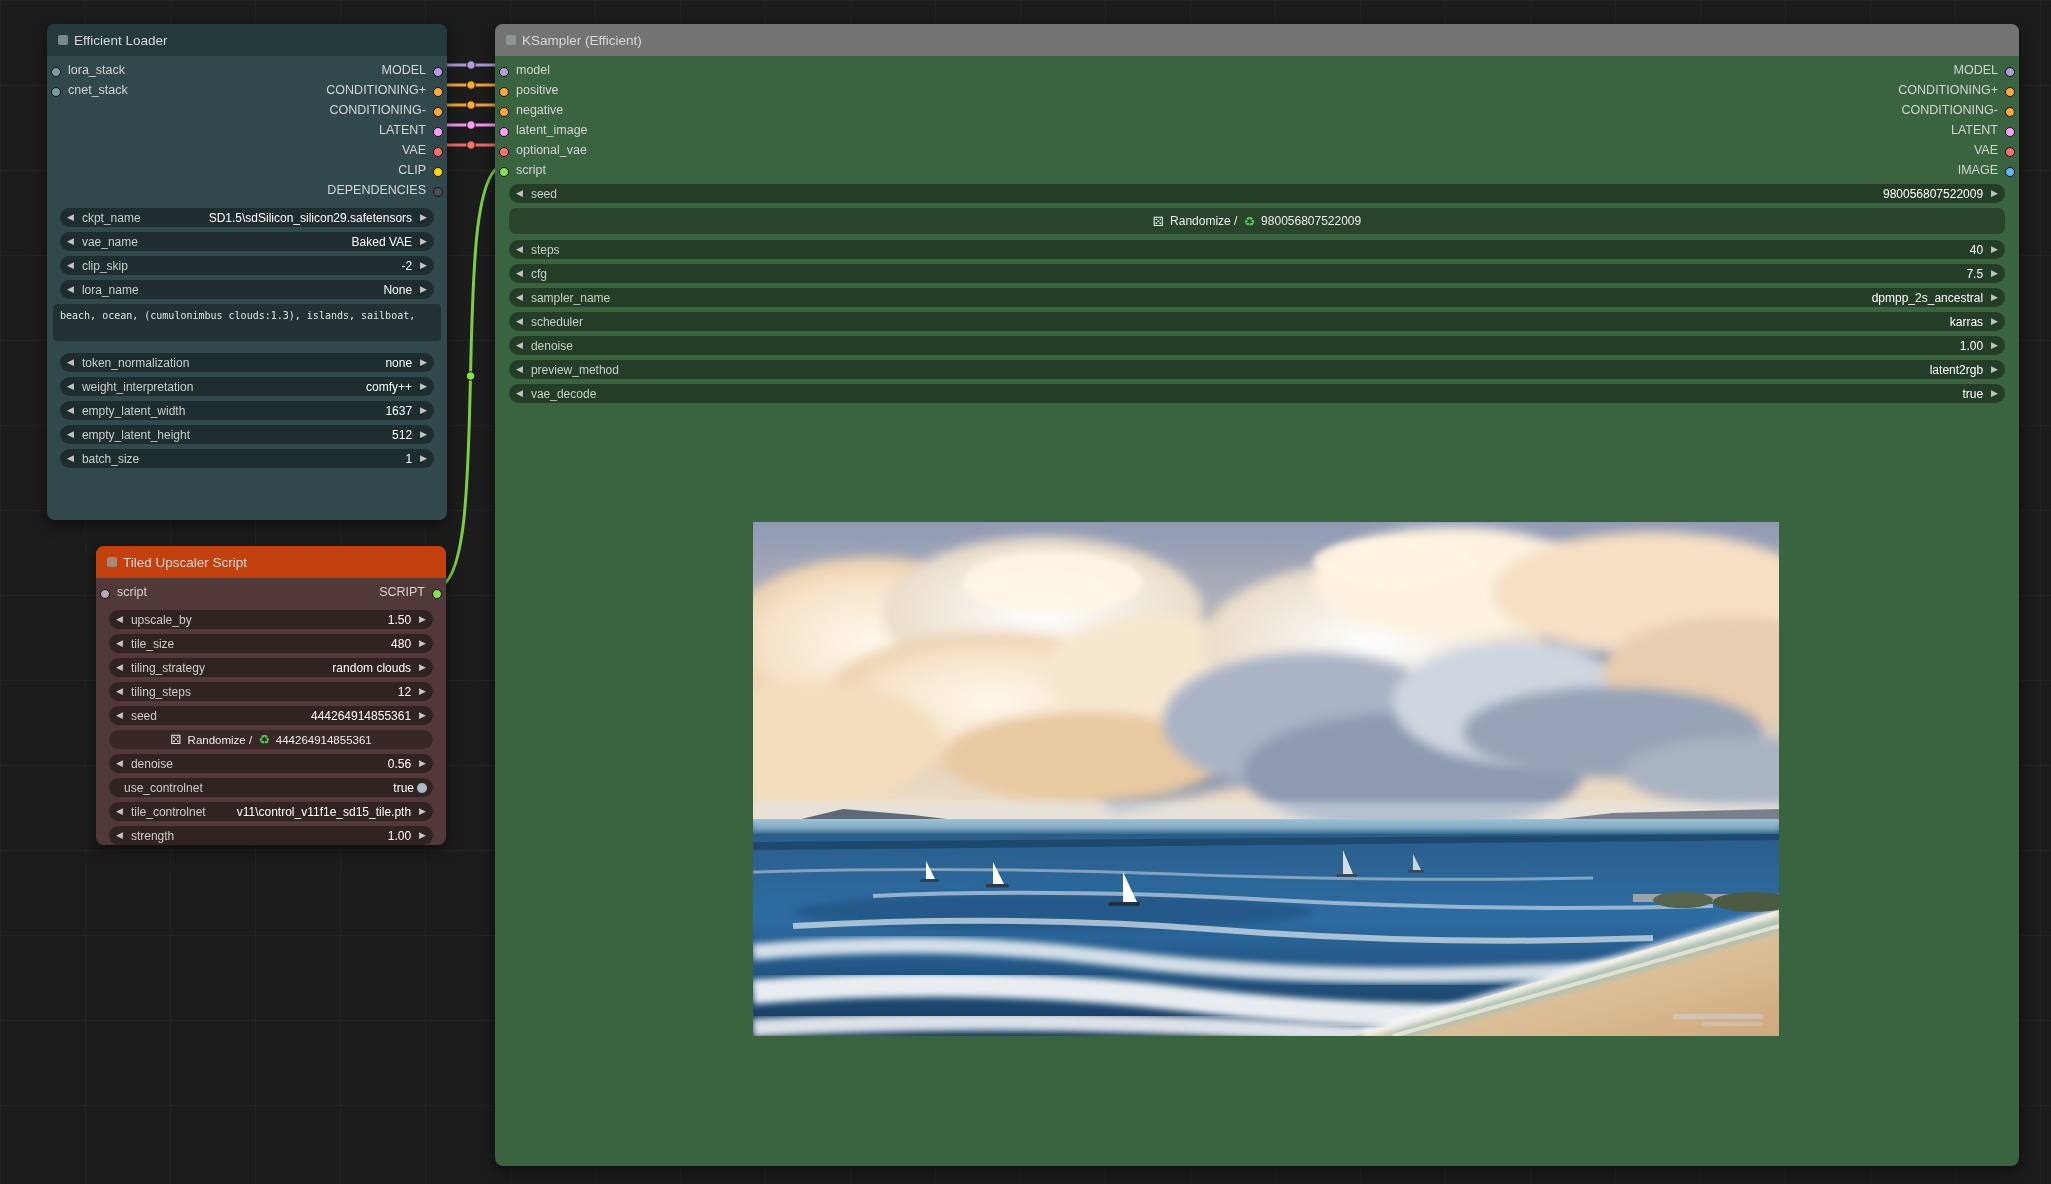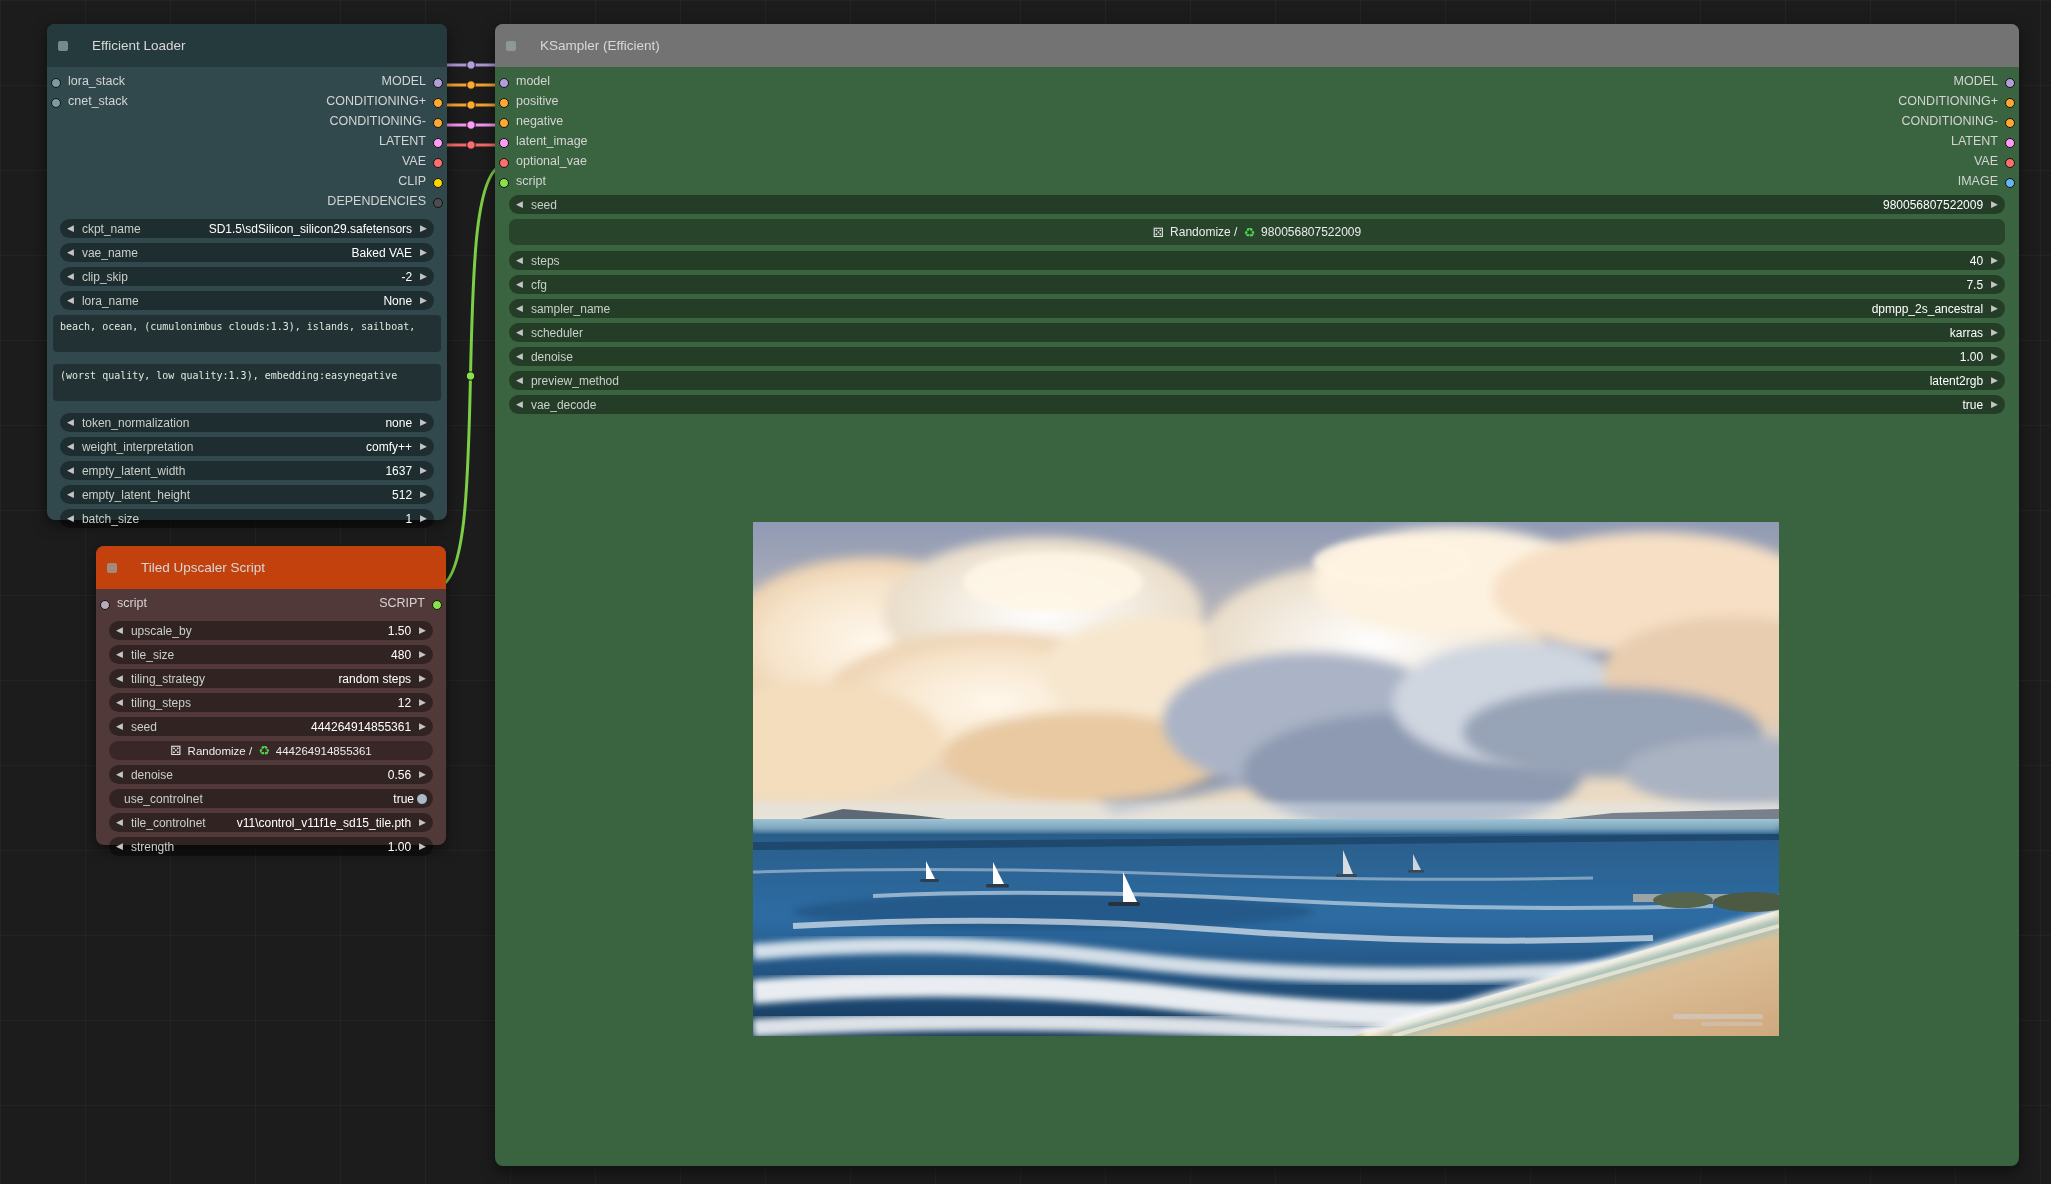--- a/index.html
+++ b/index.html
@@ -4,21 +4,21 @@
 <style>
   *{box-sizing:border-box;margin:0;padding:0}
   html,body{width:2051px;height:1184px;overflow:hidden;background:#161616;font-family:"Liberation Sans",sans-serif}
   .canvas{position:relative;width:2051px;height:1184px;background-color:#1c1c1c;
     background-image:
       linear-gradient(rgba(255,255,255,0.030) 1px, transparent 1px),
       linear-gradient(90deg, rgba(255,255,255,0.030) 1px, transparent 1px);
     background-size:85px 85px;}
   .wires{position:absolute;left:0;top:0;z-index:1;pointer-events:none}
   .node{position:absolute;z-index:2;border-radius:8px;box-shadow:0 5px 14px rgba(0,0,0,0.5)}
-  .node-header{height:43px;display:flex;align-items:center;gap:24px;padding:8px 11px;border-radius:8px 8px 0 0;font-size:13.5px;color:#d8d8d8;white-space:nowrap}
+  .node-header{height:32px;display:flex;align-items:center;gap:6px;padding:8px 11px;border-radius:8px 8px 0 0;font-size:13.5px;color:#d8d8d8;white-space:nowrap}
   .sq{width:10px;height:10px;border-radius:2px;background:#9aa6a6;opacity:.72;flex:0 0 auto}
   
   .node-loader{left:47px;top:24px;width:400px;height:496px;background:#31494d}
   .node-loader .node-header{background:#243a3d}
   .node-upscaler{left:96px;top:546px;width:350px;height:299px;background:#523939}
   .node-upscaler .node-header{background:#c2410c}
   .node-ksampler{left:495px;top:24px;width:1524px;height:1142px;background:#3a6340}
   .node-ksampler .node-header{background:#737373}
   
   .ports{padding:4px 0}
@@ -146,21 +146,20 @@
         <span class="wval">-2</span>
         <span class="arr">▶</span>
       </div>
       <div class="widget">
         <span class="arr">◀</span>
         <span class="wname">lora_name</span>
         <span class="wval">None</span>
         <span class="arr">▶</span>
       </div>
       <div class="promptbox">beach, ocean, (cumulonimbus clouds:1.3), islands, sailboat,</div>
-      <div class="promptbox neg">(worst quality, low quality:1.3), embedding:easynegative</div>
       <div class="widget">
         <span class="arr">◀</span>
         <span class="wname">token_normalization</span>
         <span class="wval">none</span>
         <span class="arr">▶</span>
       </div>
       <div class="widget">
         <span class="arr">◀</span>
         <span class="wname">weight_interpretation</span>
         <span class="wval">comfy++</span>
@@ -213,21 +212,21 @@
       </div>
       <div class="widget">
         <span class="arr">◀</span>
         <span class="wname">tile_size</span>
         <span class="wval">480</span>
         <span class="arr">▶</span>
       </div>
       <div class="widget">
         <span class="arr">◀</span>
         <span class="wname">tiling_strategy</span>
-        <span class="wval">random steps</span>
+        <span class="wval">random clouds</span>
         <span class="arr">▶</span>
       </div>
       <div class="widget">
         <span class="arr">◀</span>
         <span class="wname">tiling_steps</span>
         <span class="wval">12</span>
         <span class="arr">▶</span>
       </div>
       <div class="widget">
         <span class="arr">◀</span>

